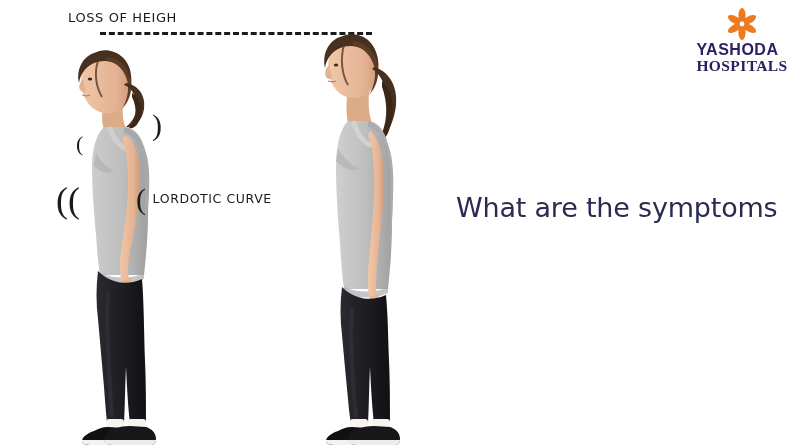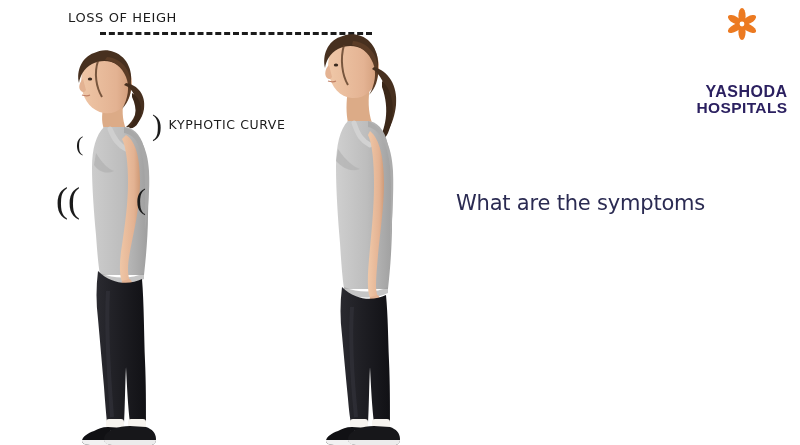--- a/index.html
+++ b/index.html
@@ -9,25 +9,25 @@
     font-family:"Liberation Sans", sans-serif;
     overflow:hidden;
     position:relative;
   }
   .stage{position:absolute;inset:0;background:#ffffff;}
 
   
   .logo{position:absolute;left:688px;top:8px;width:108px;height:66px;
         display:flex;flex-direction:column;align-items:center;justify-content:flex-start;}
   .logo-mark{width:40px;height:32px;position:relative;margin-bottom:2px;}
-  .logo-text{line-height:1.0;text-align:right;margin-top:42px;}
+  .logo-text{line-height:1.0;text-align:left;}
   .logo-text .l1,.logo-text .l2{
     font-weight:bold;letter-spacing:0.5px;font-size:16px;display:block;
   }
-  .logo-text .l2{font-size:15.5px;letter-spacing:0.4px;}
+  .logo-text .l2{font-size:15.5px;letter-spacing:0.4px;font-family:Liberation Serif, serif;}
 
   
   .height-line{
     position:absolute;left:100px;top:32px;width:272px;height:0;
     border-top:3px dashed #1b1b1b;
   }
   .loss-label{
     position:absolute;left:68px;top:10px;
     font-size:13px;letter-spacing:0.6px;color:#1b1b1b;
     font-family:"DejaVu Sans", sans-serif;font-weight:500;white-space:nowrap;
@@ -41,21 +41,21 @@
   .anno{position:absolute;white-space:nowrap;color:#1b1b1b;
         font-family:"DejaVu Sans", sans-serif;font-size:12.5px;letter-spacing:0.6px;
         display:flex;align-items:center;gap:6px;}
   .paren{font-size:30px;line-height:0.7;font-family:"Liberation Serif", serif;font-weight:300;}
   .mark{position:absolute;color:#1b1b1b;font-family:"Liberation Serif", serif;font-weight:300;line-height:0.7;}
 
   
   .headline{
     position:absolute;left:456px;top:190px;width:330px;
     font-family:"DejaVu Sans", sans-serif;
-    font-size:21px;line-height:1.32;font-weight:400;
+    font-size:27px;line-height:1.32;font-weight:400;
     letter-spacing:-0.2px;
   }
 </style>
 </head>
 <body>
 
 <div class="stage">
 
   <div class="logo">
     <div class="logo-mark">
@@ -268,24 +268,24 @@
                L74,399 C68,399 62,400 58,402 Z" fill="#17171a"></path>
       <path d="M48,413 C48,417 52,418 58,418 L94,418 C98,418 100,416 100,413 Z" fill="#ececec"></path>
     </svg>
   </div>
 
   <div class="mark" style="left:76px;top:136px;font-size:22px;">(</div>
   <div class="mark" style="left:56px;top:188px;font-size:36px;">((</div>
 
   <div class="anno" style="left:152px;top:114px;">
     <span class="paren">)</span>
-    <span>KYPHOTIC CURVE</span>
   </div>
 
   <div class="anno" style="left:136px;top:188px;">
     <span class="paren">(</span>
+    <span>LORDOTIC CURVE</span>
   </div>
 
   <div class="headline" style="color:#2b2b52;">
     <div>What are the symptoms</div>
   </div>
 
 </div>
 
 </body></html>

